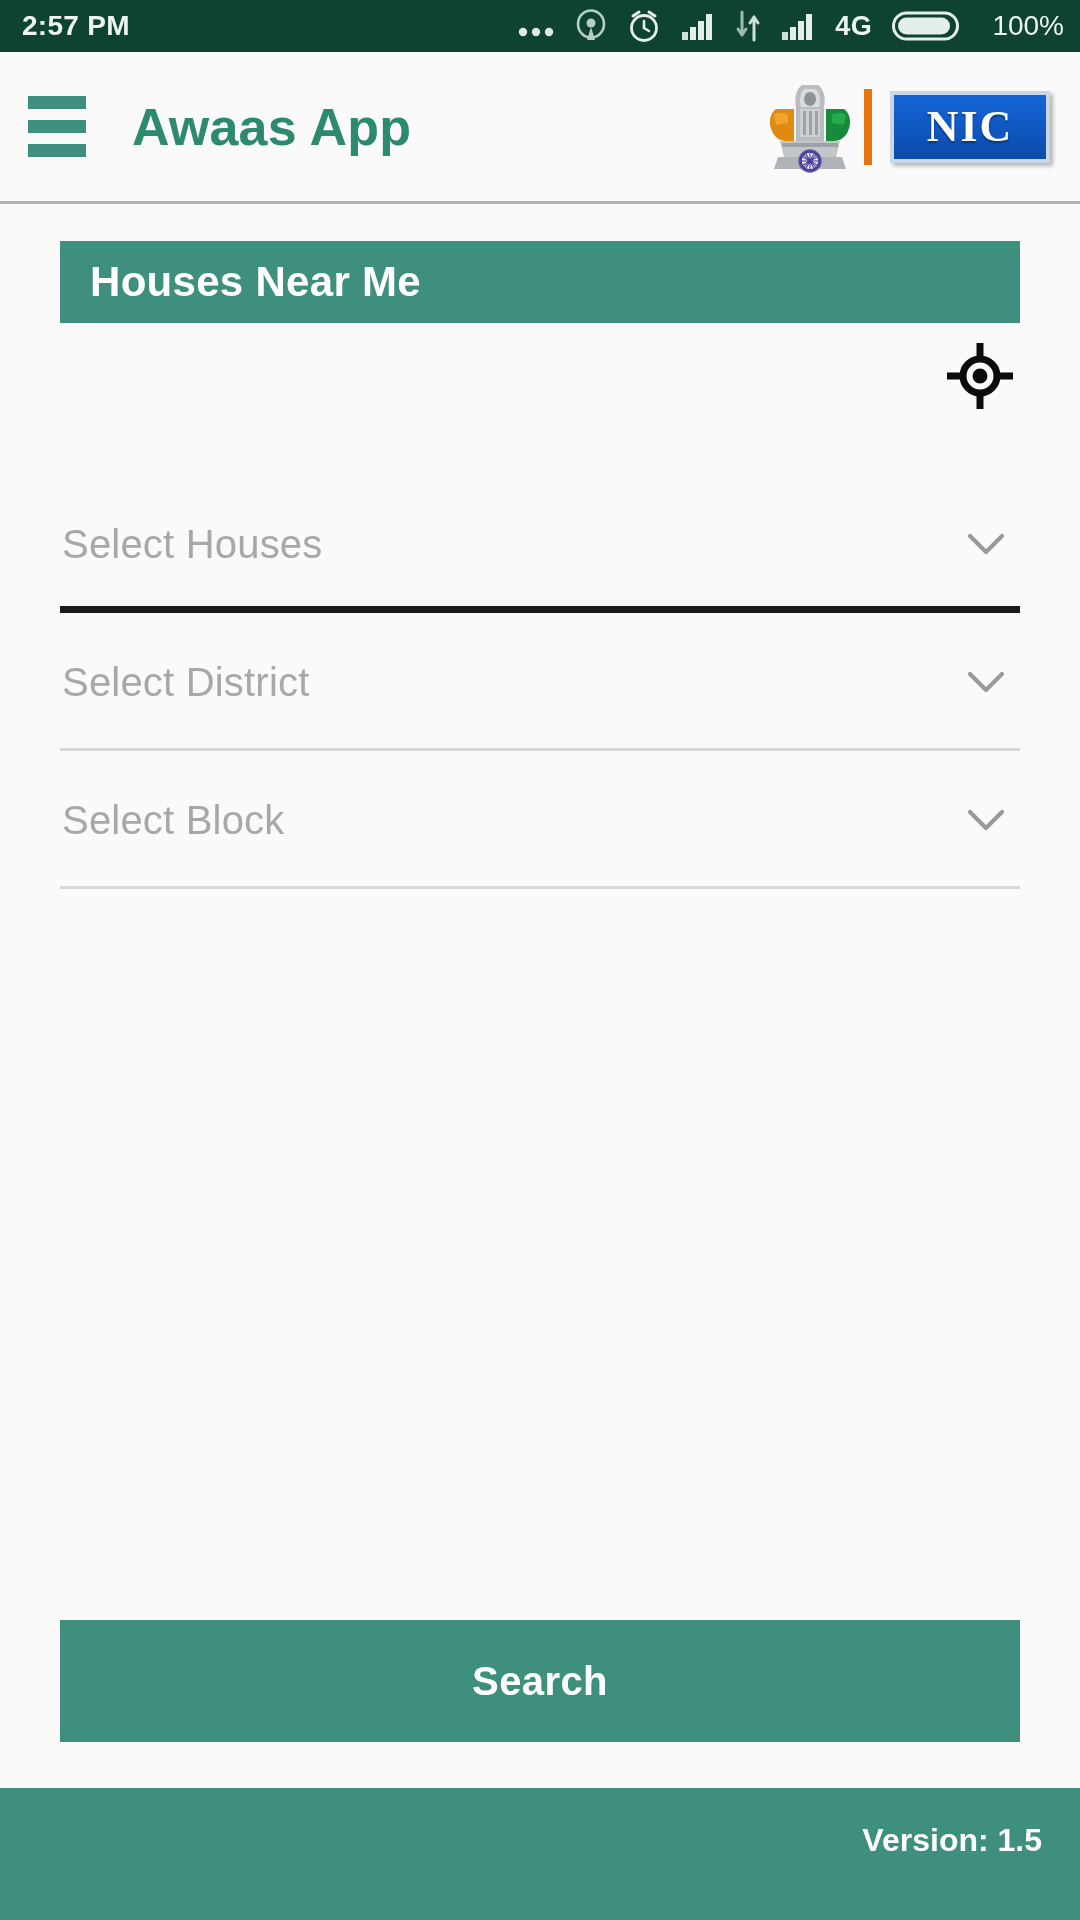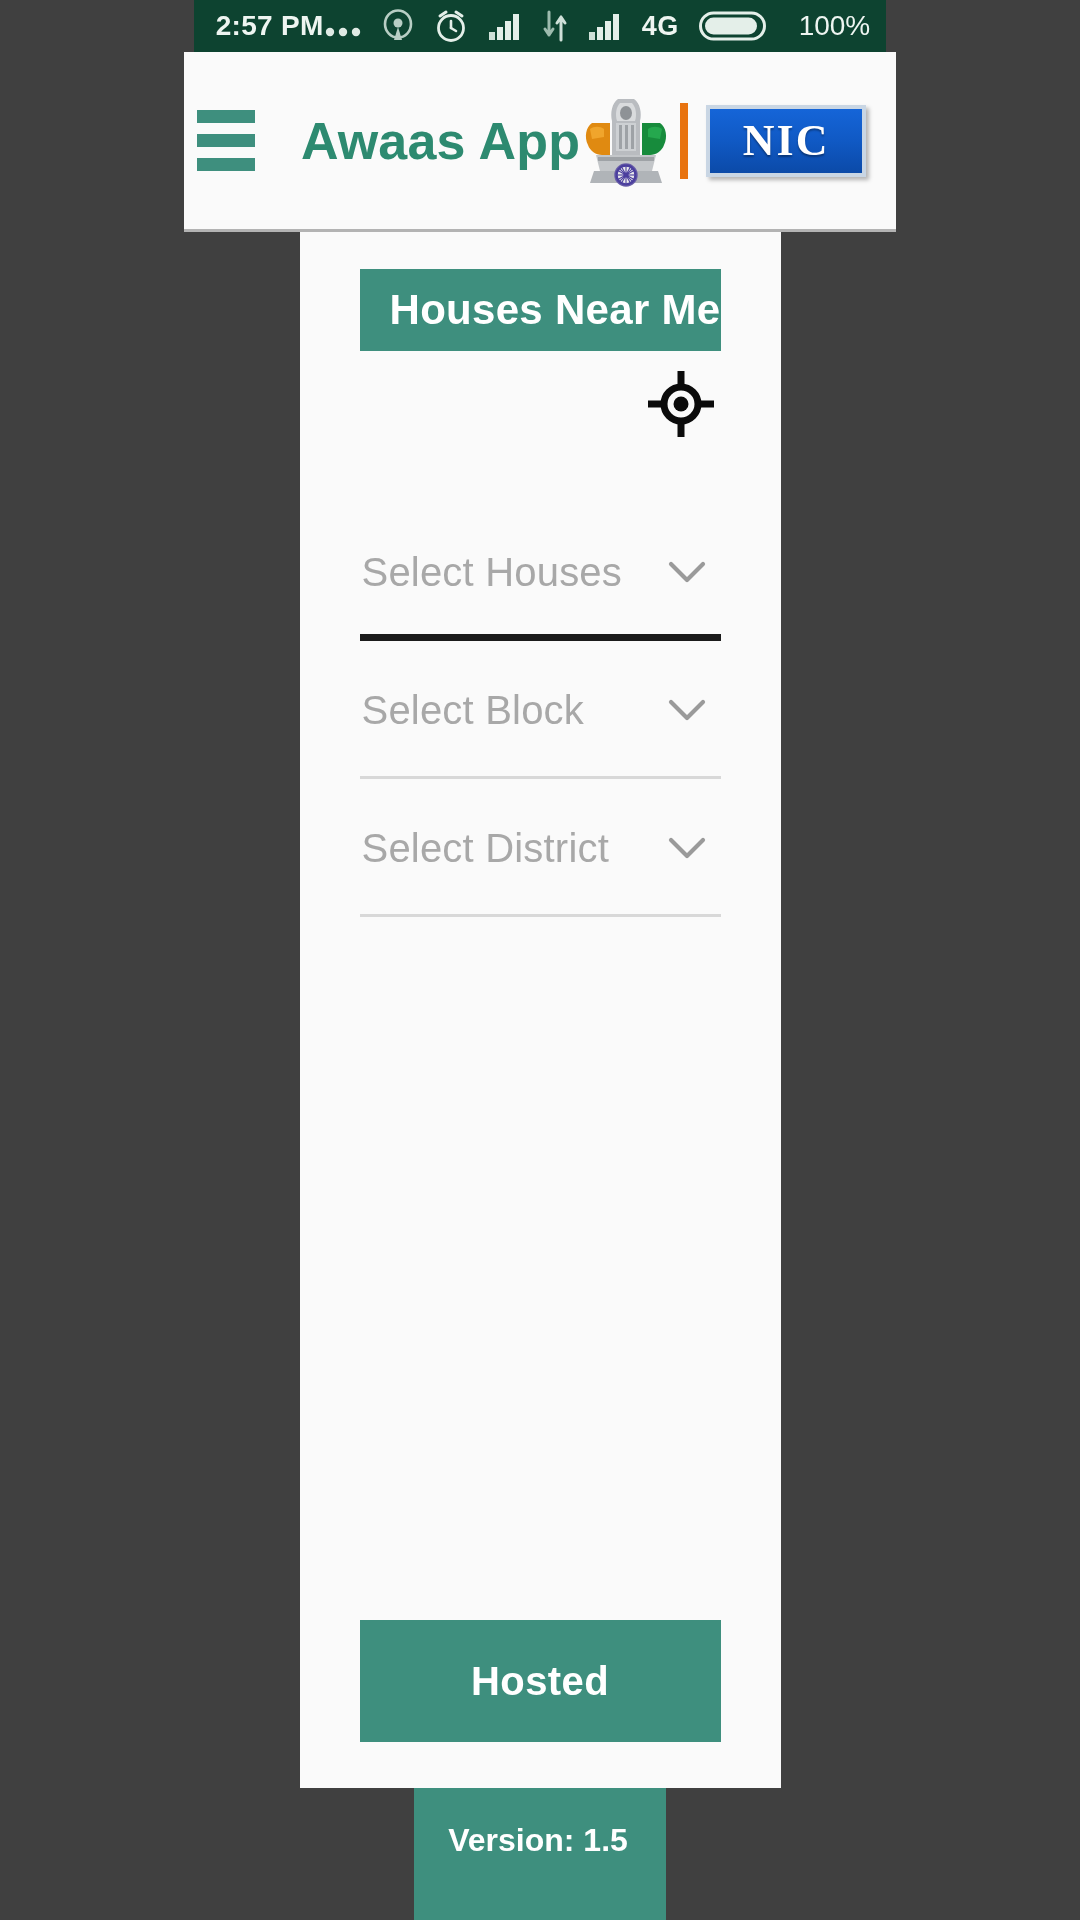--- a/index.html
+++ b/index.html
@@ -9,24 +9,23 @@
     height: 1920px;
     background: #fafafa;
     font-family: "Liberation Sans", sans-serif;
     overflow: hidden;
   }
 
   #app {
     position: relative;
     width: 1080px;
     height: 1920px;
-    background: #404040;
+    background: #84cc16;
     display: flex;
     flex-direction: column;
-    align-items: center;
   }
 
   
   .status-bar {
     height: 52px;
     background: #0d4330;
     color: #e8f0ec;
     display: flex;
     align-items: center;
     justify-content: space-between;
@@ -53,26 +52,26 @@
   }
   .status-batt-pct {
     font-size: 28px;
     font-weight: normal;
     color: #eef5f1;
     margin-left: 10px;
   }
 
   
   .app-bar {
-    height: 180px;
+    height: 152px;
     background: #fafafa;
     border-bottom: 3px solid #b3b3b3;
     display: flex;
     align-items: center;
-    padding: 0 30px 0 13px;
+    padding: 0 30px 0 28px;
     flex: 0 0 auto;
   }
   .hamburger {
     width: 62px;
     height: 62px;
     display: flex;
     flex-direction: column;
     justify-content: center;
     gap: 11px;
     cursor: pointer;
@@ -394,44 +393,44 @@
         <span class="field-label">Select Houses</span>
         <span class="chevron">
           <svg width="40" height="26" viewBox="0 0 40 26">
             <path d="M4 5 L20 21 L36 5" fill="none" stroke="#9a9a9a" stroke-width="4.2" stroke-linecap="round" stroke-linejoin="round"></path>
           </svg>
         </span>
         <span class="field-underline"></span>
       </div>
 
       <div class="field">
+        <span class="field-label">Select District</span>
+        <span class="chevron">
+          <svg width="40" height="26" viewBox="0 0 40 26">
+            <path d="M4 5 L20 21 L36 5" fill="none" stroke="#9a9a9a" stroke-width="4.2" stroke-linecap="round" stroke-linejoin="round"></path>
+          </svg>
+        </span>
+        <span class="field-underline"></span>
+      </div>
+
+      <div class="field">
         <span class="field-label">Select Block</span>
         <span class="chevron">
           <svg width="40" height="26" viewBox="0 0 40 26">
             <path d="M4 5 L20 21 L36 5" fill="none" stroke="#9a9a9a" stroke-width="4.2" stroke-linecap="round" stroke-linejoin="round"></path>
           </svg>
         </span>
         <span class="field-underline"></span>
       </div>
-
-      <div class="field">
-        <span class="field-label">Select District</span>
-        <span class="chevron">
-          <svg width="40" height="26" viewBox="0 0 40 26">
-            <path d="M4 5 L20 21 L36 5" fill="none" stroke="#9a9a9a" stroke-width="4.2" stroke-linecap="round" stroke-linejoin="round"></path>
-          </svg>
-        </span>
-        <span class="field-underline"></span>
-      </div>
     </div>
 
     <div class="spacer"></div>
 
     <button class="search-btn">
-      <span class="search-btn-label">Hosted</span>
+      <span class="search-btn-label">Search</span>
     </button>
 
     <div class="bottom-gap"></div>
   </div>
 
   <div class="footer">
     <div class="footer-version">Version: 1.5</div>
   </div>
 
 </div>

